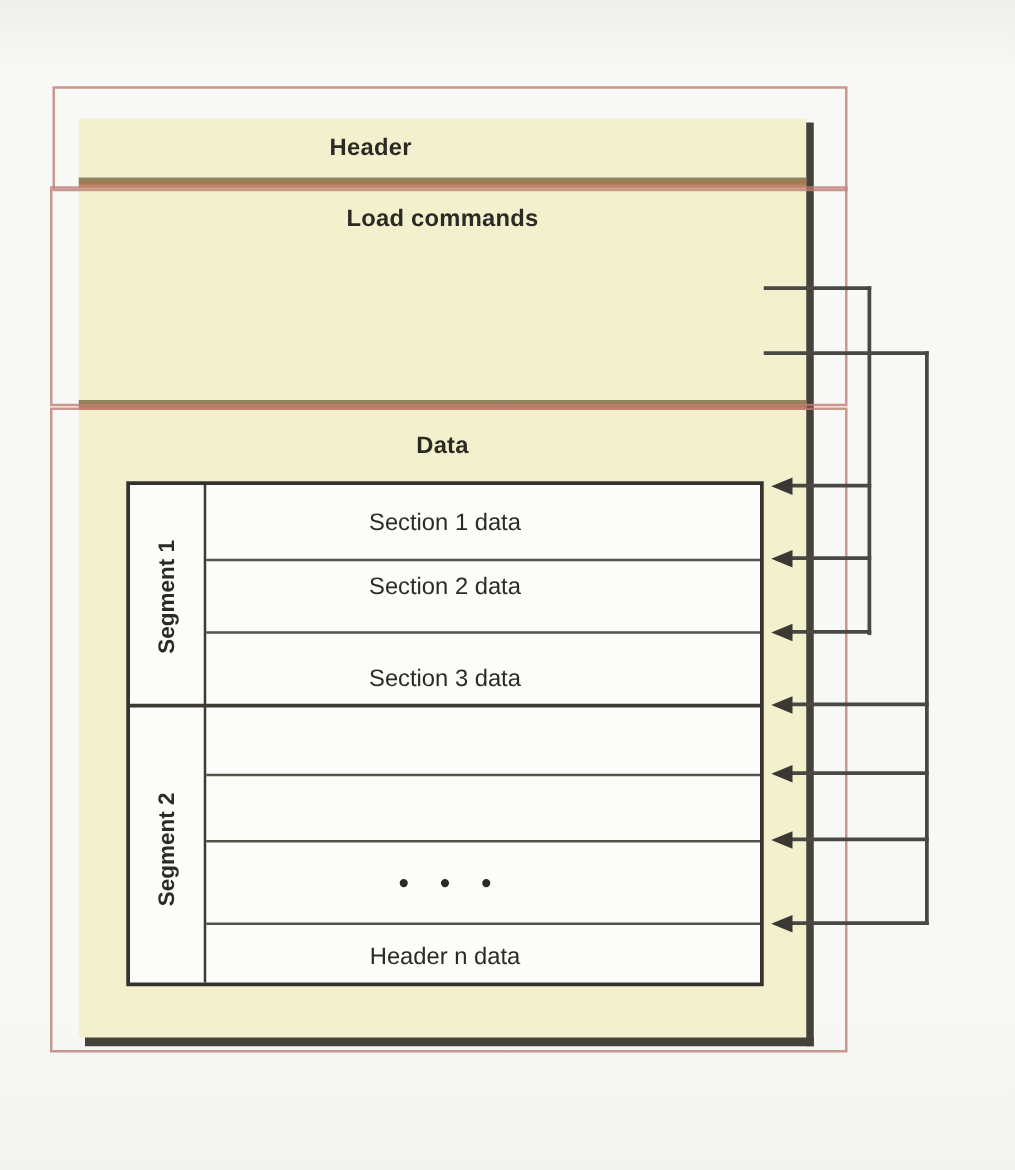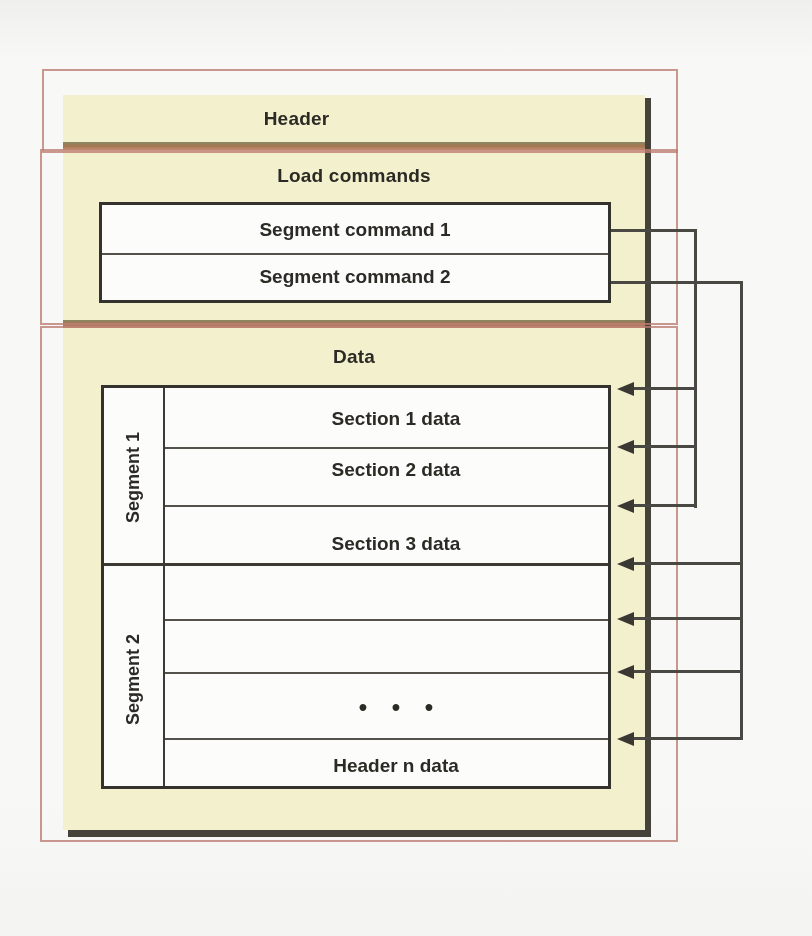--- a/index.html
+++ b/index.html
@@ -49,21 +49,21 @@
   
   .data-table { left: 101px; top: 385px; width: 510px; height: 404px;
     background: #fcfcfa; border: 3px solid #34322c; box-sizing: border-box; z-index: 4; }
   .seg-col-divider { position: absolute; left: 59px; top: 0; width: 2px; height: 100%; background: #3c3a33; }
   .seg-boundary   { position: absolute; left: 0; top: 175px; width: 100%; height: 3px; background: #3c3a33; }
   .row-divider { position: absolute; left: 61px; right: 0; height: 2px; background: #54524a; }
   .rd1 { top: 59px; }  .rd2 { top: 117px; }
   .rd4 { top: 231px; } .rd5 { top: 284px; } .rd6 { top: 350px; }
   .section-row { position: absolute; left: 0; width: 100%;
     display: flex; align-items: center; justify-content: center;
-    font-weight: bold; font-size: 19px; color: #2b2a25; padding-left: 40px; }
+    font-weight: normal; font-size: 19px; color: #2b2a25; }
   .sr1 { top: 0;     height: 61px; }
   .sr2 { top: 61px;  height: 42px; }
   .sr3 { top: 119px; height: 73px; text-align: right; }
   .sr4 { top: 178px; height: 55px; }
   .sr5 { top: 233px; height: 53px; }
   .srd { top: 286px; height: 66px; font-size: 24px; letter-spacing: 9px; text-indent: 9px; }
   .srn { top: 352px; height: 52px; }
   .seg-label-cell { position: absolute; left: 0; width: 59px;
     display: flex; align-items: center; justify-content: center; }
   .seg1-cell { top: 0;     height: 178px; }
@@ -101,25 +101,20 @@
   <div class="abs region-divider d2"></div>
 
   <div class="red-rect header"></div>
   <div class="red-rect loadc"></div>
   <div class="red-rect data"></div>
 
   <div class="lbl header-lbl">Header</div>
   <div class="lbl data-lbl">Data</div>
   <div class="lbl loadc-lbl">Load commands</div>
 
-  <div class="abs command-box">
-    <div class="command-row r1">Segment command 1</div>
-    <div class="command-divider"></div>
-    <div class="command-row r2">Segment command 2</div>
-  </div>
 
   <div class="abs data-table">
     <div class="seg-col-divider"></div>
     <div class="seg-boundary"></div>
 
     <div class="row-divider rd1"></div>
     <div class="row-divider rd2"></div>
     <div class="row-divider rd4"></div>
     <div class="row-divider rd5"></div>
     <div class="row-divider rd6"></div>

